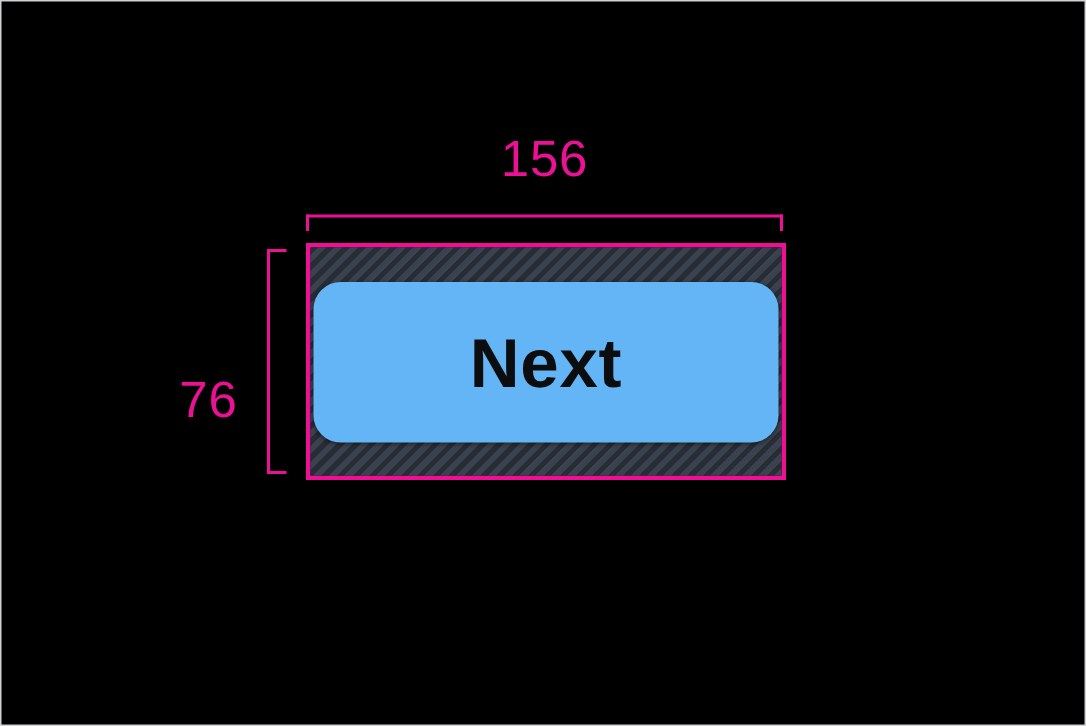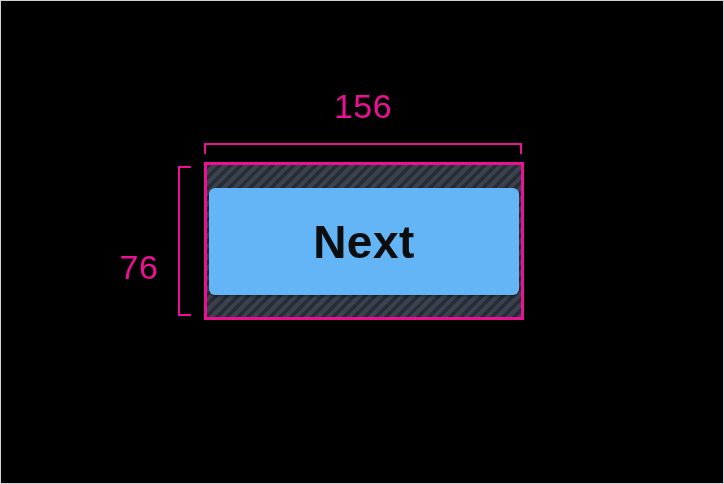--- a/index.html
+++ b/index.html
@@ -67,21 +67,21 @@
       var(--hatch-base) 3.5px, var(--hatch-base) 7.5px
     );
   }
 
   
   .next-btn{
     position:absolute;
     left:2px;right:2px;top:23px;height:107px;
     background:var(--button-fill);
     border:none;
-    border-radius:6px;
+    border-radius:18px;
     display:flex;align-items:center;justify-content:center;
     box-shadow:0 1px 3px rgba(0,0,0,0.45);
     cursor:pointer;
     font-family:"Liberation Sans","DejaVu Sans",sans-serif;
   }
   .next-btn span{
     color:var(--button-text);
     font-size:46px;
     font-weight:600;
     letter-spacing:0.5px;

